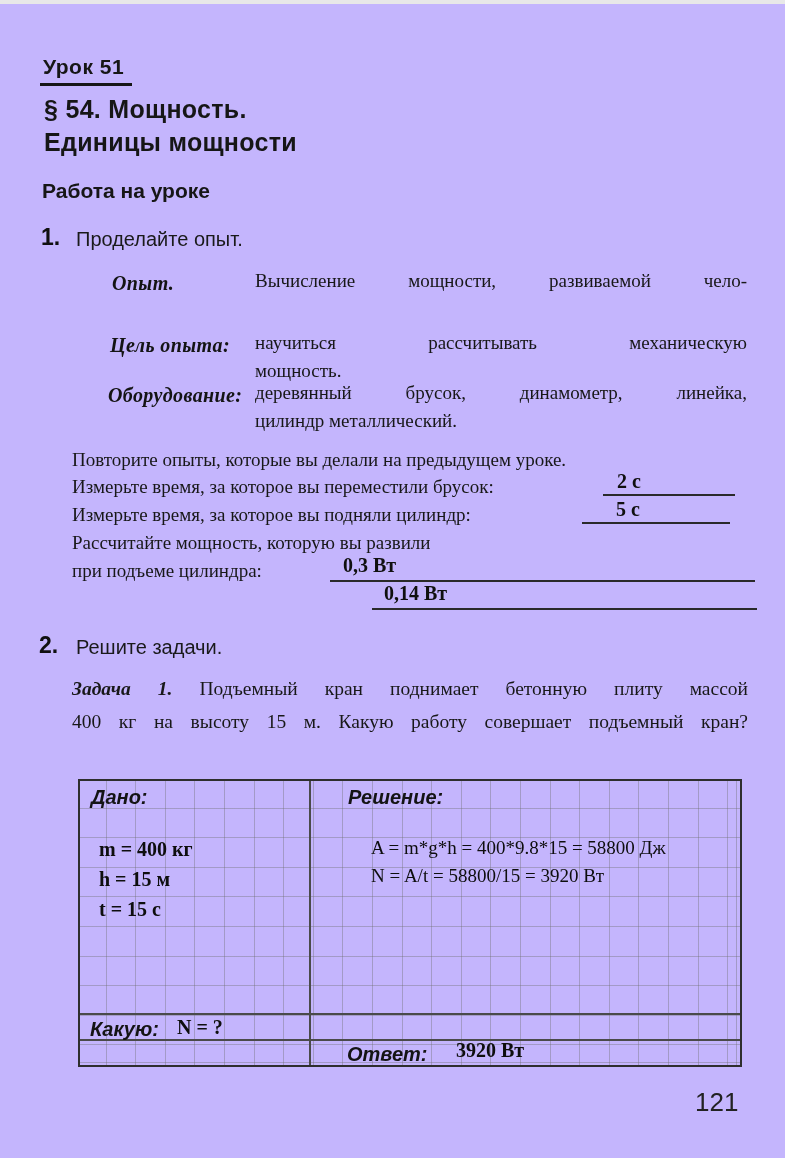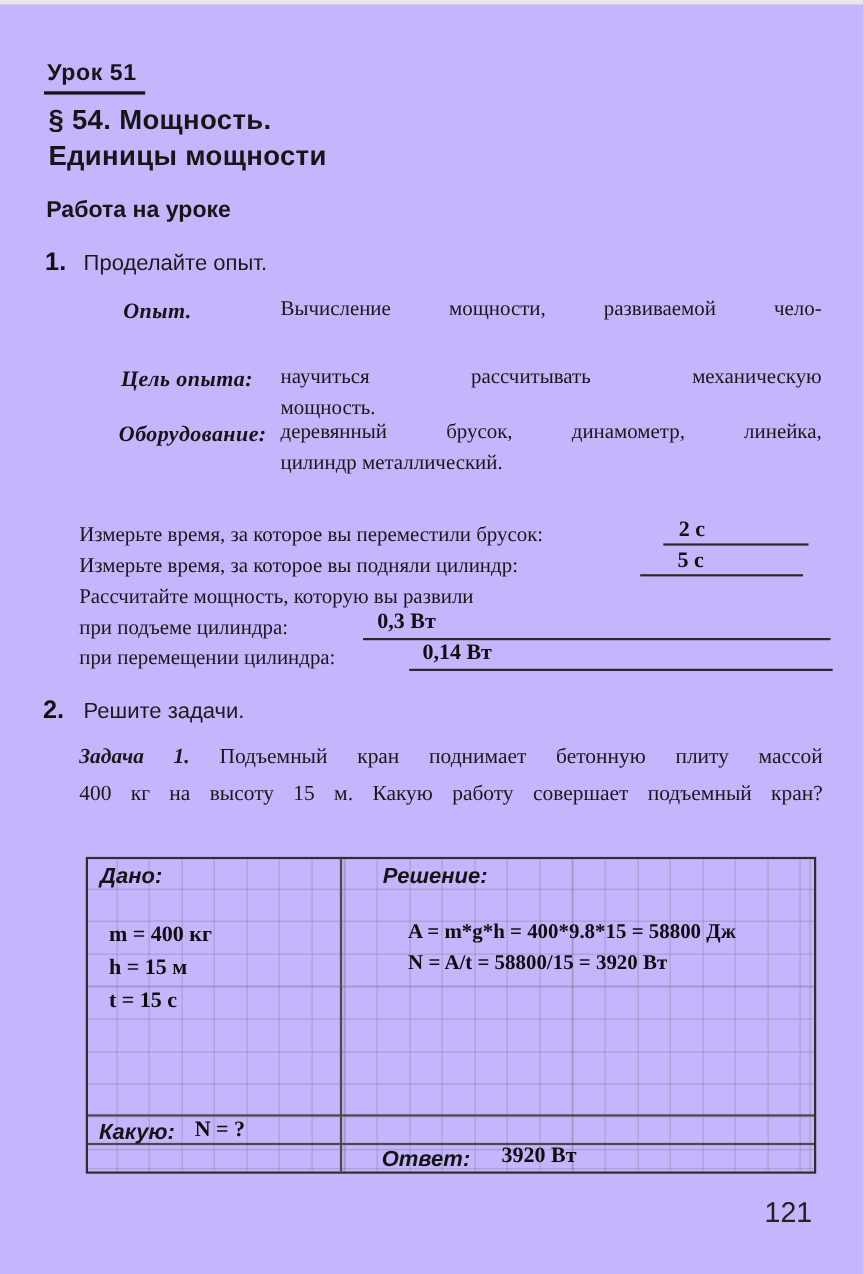--- a/index.html
+++ b/index.html
@@ -31,21 +31,21 @@
   
   .sol-box{
     width:664px;height:288px;border:2px solid #2e2e2e;box-sizing:border-box;
     background-image:
       repeating-linear-gradient(to right, rgba(110,110,110,0.38) 0 1px, transparent 1px 29.6px),
       repeating-linear-gradient(to bottom, rgba(110,110,110,0.38) 0 1px, transparent 1px 29.6px);
     background-position:-4px -3px;
   }
   .box-label{font-family:"Liberation Sans",sans-serif;font-style:italic;font-weight:600;font-size:20px;color:#141414;}
   .box-val{font-family:"Liberation Serif",serif;font-weight:700;font-size:20px;color:#0e0e0e;white-space:nowrap;}
-  .box-formula{font-family:"Liberation Serif",serif;font-weight:700;font-size:19px;color:#0e0e0e;white-space:nowrap;}
+  .box-formula{font-family:"Liberation Serif",serif;font-weight:400;font-size:19px;color:#0e0e0e;white-space:nowrap;}
   .box-divider{background:#4a4a4a;}
   .page-num{font-family:Liberation Sans, sans-serif;font-size:26px;color:#222;}
 </style>
 </head>
 <body>
 
 <div class="page">
 
   <div class="abs h-lesson" style="left:43px;top:51px;">Урок 51</div>
   <div class="abs h-rule" style="left:40px;top:79px;width:92px;"></div>
@@ -60,36 +60,36 @@
   <div class="abs exp-line stretch" style="left:255px;top:266px;">Вычисление мощности, развиваемой чело-</div>
 
   <div class="abs script-label" style="left:110px;top:330px;">Цель опыта:</div>
   <div class="abs exp-line stretch" style="left:255px;top:328px;">научиться рассчитывать механическую</div>
   <div class="abs exp-line" style="left:255px;top:356px;">мощность.</div>
 
   <div class="abs script-label" style="left:108px;top:380px;">Оборудование:</div>
   <div class="abs exp-line stretch" style="left:255px;top:378px;">деревянный брусок, динамометр, линейка,</div>
   <div class="abs exp-line" style="left:255px;top:406px;">цилиндр металлический.</div>
 
+  <div class="abs body-line" style="left:72px;top:445px;">Повторите опыты, которые вы делали на предыдущем уроке.</div>
 
   <div class="abs body-line" style="left:72px;top:472px;">Измерьте время, за которое вы переместили брусок:</div>
   <div class="abs answer" style="left:617px;top:466px;">2 с</div>
   <div class="abs blank-line" style="left:603px;top:489px;width:132px;"></div>
 
   <div class="abs body-line" style="left:72px;top:500px;">Измерьте время, за которое вы подняли цилиндр:</div>
   <div class="abs answer" style="left:616px;top:494px;">5 с</div>
   <div class="abs blank-line" style="left:582px;top:517px;width:148px;"></div>
 
   <div class="abs body-line" style="left:72px;top:528px;">Рассчитайте мощность, которую вы развили</div>
 
   <div class="abs body-line" style="left:72px;top:556px;">при подъеме цилиндра:</div>
   <div class="abs answer" style="left:343px;top:550px;">0,3 Вт</div>
   <div class="abs blank-line" style="left:330px;top:575px;width:425px;"></div>
 
-  <div class="abs body-line" style="left:72px;top:584px;">при перемещении цилиндра:</div>
   <div class="abs answer" style="left:384px;top:578px;">0,14 Вт</div>
   <div class="abs blank-line" style="left:372px;top:603px;width:385px;"></div>
 
   <div class="abs item-num" style="left:39px;top:628px;">2.</div>
   <div class="abs item-title" style="left:76px;top:632px;">Решите задачи.</div>
 
   <div class="abs prob-line stretch" style="left:72px;top:674px;">
     <span class="prob-name">Задача 1.</span>
     <span>Подъемный кран поднимает бетонную плиту массой</span>
   </div>

